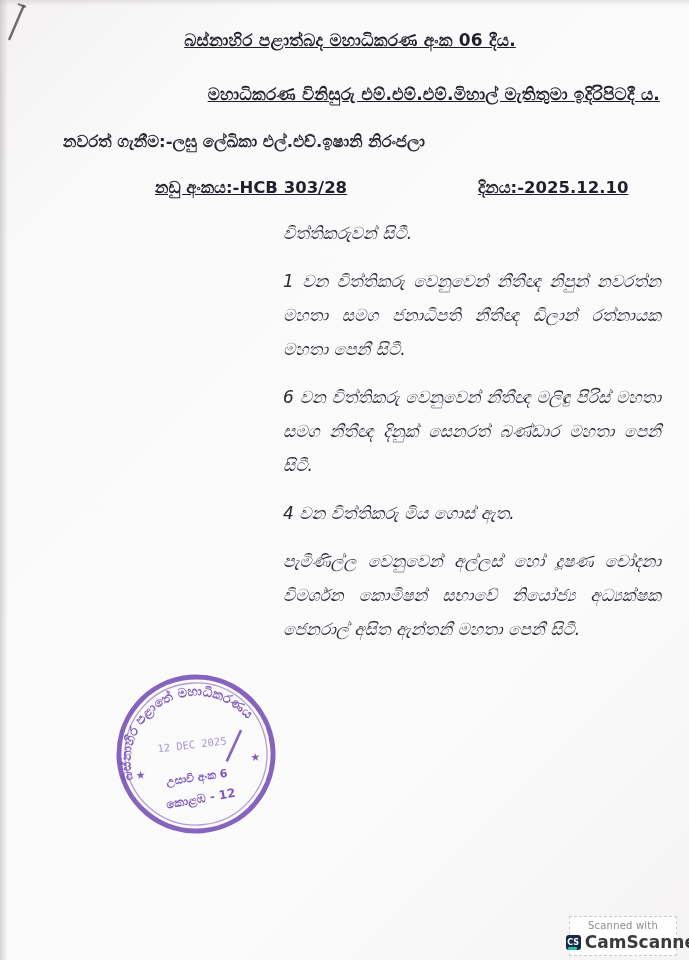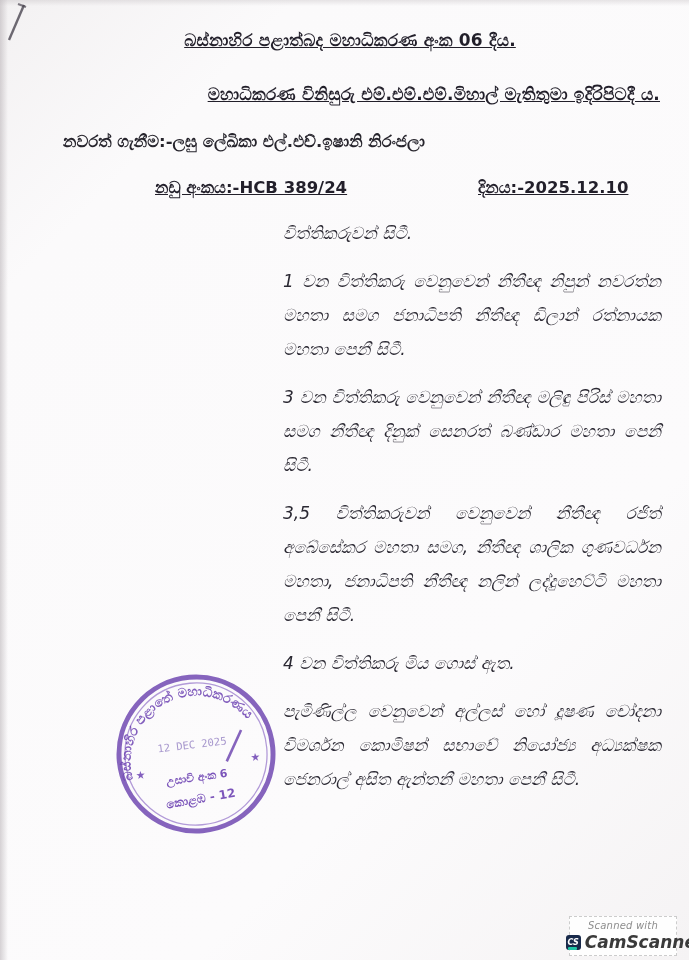--- a/index.html
+++ b/index.html
@@ -61,21 +61,20 @@
     opacity:.92;
   }
 
   .cam-badge {
     position:absolute; left:569px; top:916px;
     width:106px; height:38px;
     border:1px dashed #cccccc;
     background:rgba(255,255,255,.85);
     display:flex; flex-direction:column; align-items:center; justify-content:center;
     gap:1px;
-    font-style:italic;
   }
   .cam-line1 { font-size:10px; color:#8d8d8d; letter-spacing:.2px; }
   .cam-row { display:flex; align-items:center; gap:4px;padding-left:24px; }
   .cam-logo {
     position:relative; width:15px; height:15px; border-radius:3px;
     background:#18294a; color:#ffffff;
     font-size:8px; font-weight:bold;
     display:flex; align-items:center; justify-content:center;
   }
   .cam-logo::after {
@@ -96,29 +95,28 @@
     <path d="M 24 5 L 9 40" stroke="#4a4550" stroke-width="2.4" fill="none" opacity="0.8"></path>
     <path d="M 18 4 L 26 7" stroke="#4a4550" stroke-width="2" fill="none" opacity="0.7"></path>
   </svg>
 
   <div class="heading h1">බස්නාහිර පළාත්බද මහාධිකරණ අංක 06 දීය.</div>
   <div class="heading h2">මහාධිකරණ විනිසුරු එම්.එම්.එම්.මිහාල් මැතිතුමා ඉදිරිපිටදී ය.</div>
 
   <div class="recorder">නවරත් ගැනීම:-ලඝු ලේඛිකා එල්.එච්.ඉෂානි නිරංජලා</div>
 
   <div class="case-row">
-    <span class="case-no">නඩු අංකය:-HCB 389/24</span>
+    <span class="case-no">නඩු අංකය:-HCB 303/28</span>
     <span class="hearing-date">දිනය:-2025.12.10</span>
   </div>
 
   <div class="body-col">
     <p>විත්තිකරුවන් සිටී.</p>
     <p>1 වන විත්තිකරු වෙනුවෙන් නීතීඥ නිපුන් නවරත්න මහතා සමග ජනාධිපති නීතීඥ ඩිලාන් රත්නායක මහතා පෙනී සිටී.</p>
-    <p>3 වන විත්තිකරු වෙනුවෙන් නීතීඥ මලිඳු පිරිස් මහතා සමග නීතීඥ දිනුක් සෙනරත් බණ්ඩාර මහතා පෙනී සිටී.</p>
-    <p>3,5 විත්තිකරුවන් වෙනුවෙන් නීතීඥ රජිත් අබේසේකර මහතා සමග, නීතීඥ ශාලික ගුණවර්ධන මහතා, ජනාධිපති නීතීඥ නලින් ලද්දුහෙට්ටි මහතා පෙනී සිටී.</p>
+    <p>6 වන විත්තිකරු වෙනුවෙන් නීතීඥ මලිඳු පිරිස් මහතා සමග නීතීඥ දිනුක් සෙනරත් බණ්ඩාර මහතා පෙනී සිටී.</p>
     <p>4 වන විත්තිකරු මිය ගොස් ඇත.</p>
     <p>පැමිණිල්ල වෙනුවෙන් අල්ලස් හෝ දූෂණ චෝදනා විමර්ශන කොමිෂන් සභාවේ නියෝජ්‍ය අධ්‍යක්ෂක ජෙනරාල් අසිත ඇන්තනී මහතා පෙනී සිටී.</p>
   </div>
 
   <svg class="stamp" viewBox="0 0 172 172">
     <circle cx="86" cy="86" r="77" fill="none" stroke="#5b2ea6" stroke-width="5" opacity="0.8"></circle>
     <circle cx="86" cy="86" r="71" fill="none" stroke="#6a3cb5" stroke-width="1.3" opacity="0.55"></circle>
     <defs>
       <path id="arcPath" d="M 22 110 A 66 66 0 1 1 150 110" fill="none"></path>
     </defs>

